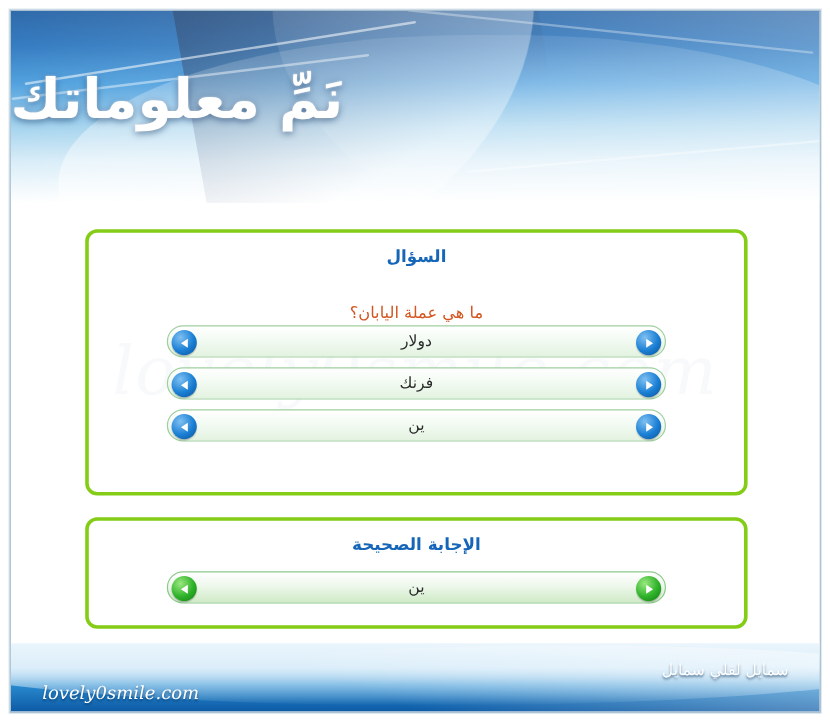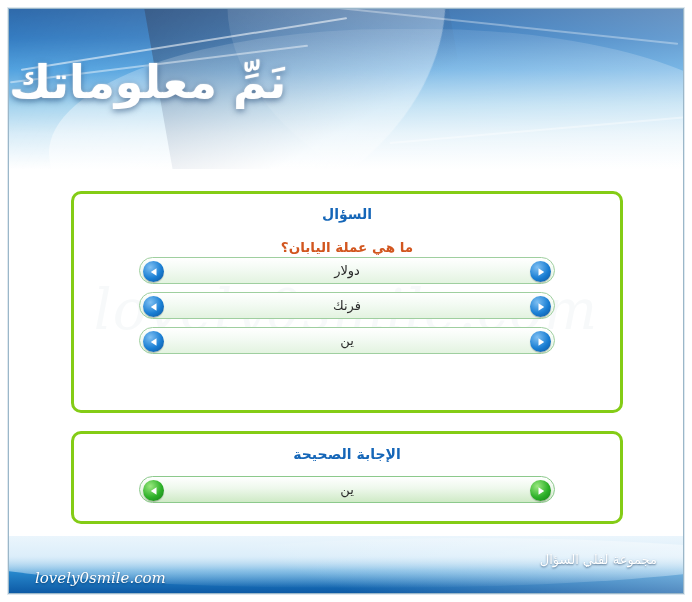--- a/index.html
+++ b/index.html
@@ -148,22 +148,22 @@
     color: #1566b8;
     font-size: 14px;
     font-weight: bold;
     margin-top: 12px;
     direction: rtl;
   }
   .question-text {
     text-align: center;
     color: #d2561f;
     font-size: 13.5px;
-    font-weight: bold;
-    margin-top: 17px;
+    font-weight: normal;
+    margin-top: 31px;
     direction: rtl;
   }
   .options {
     margin-top: 2px;
   }
   .option-row {
     position: relative;
     width: 416px;
     height: 27px;
     margin: 0 auto 8px auto;
@@ -352,18 +352,18 @@
                 <polygon points="2.5,1.2 2.5,8.8 8.2,5" fill="#ffffff"></polygon>
               </svg>
           </span>
         </div>
       </div>
     </div>
 
     <div class="footer">
       <div class="wave"></div>
       <div class="wave2"></div>
-      <div class="footer-ar">مجموعة لفلي السؤال</div>
+      <div class="footer-ar">سمايل لفلي سمايل</div>
       <div class="footer-site">lovely0smile.com</div>
     </div>
 
   </div>
 </div>
 
 </body></html>

